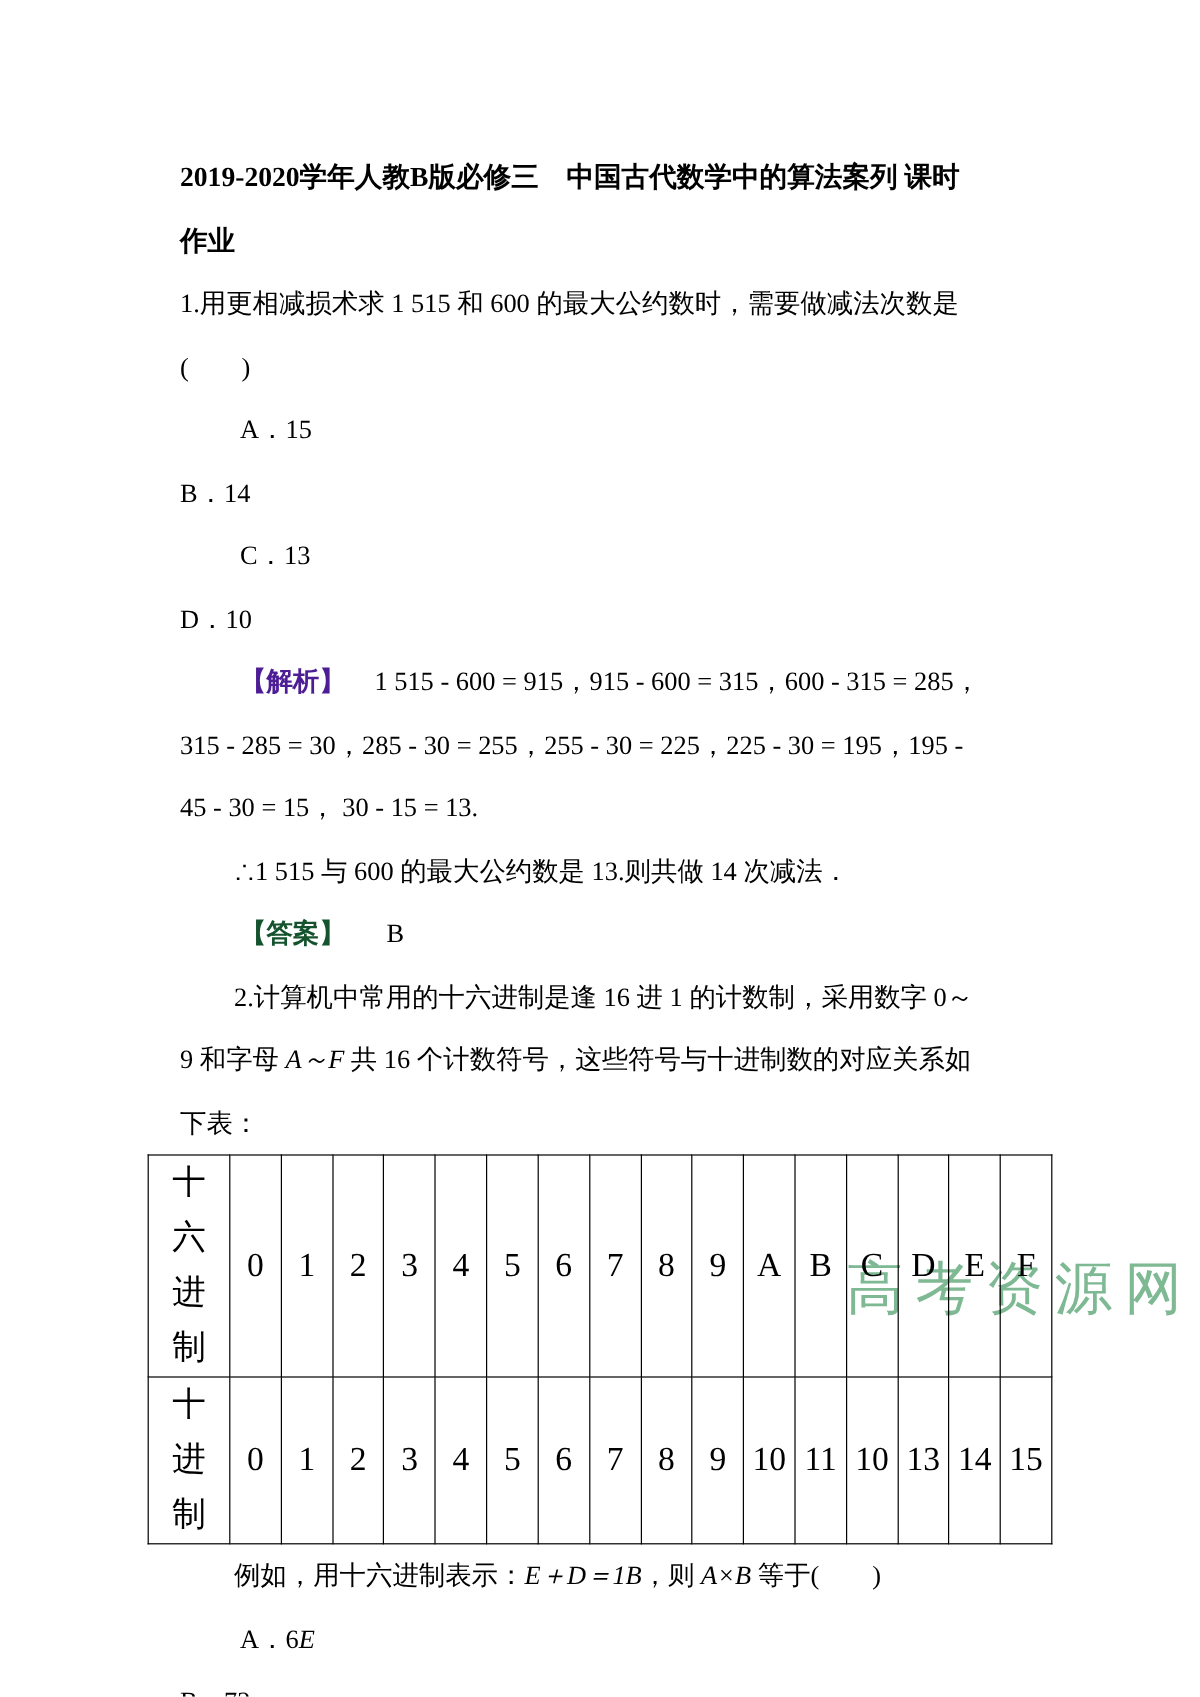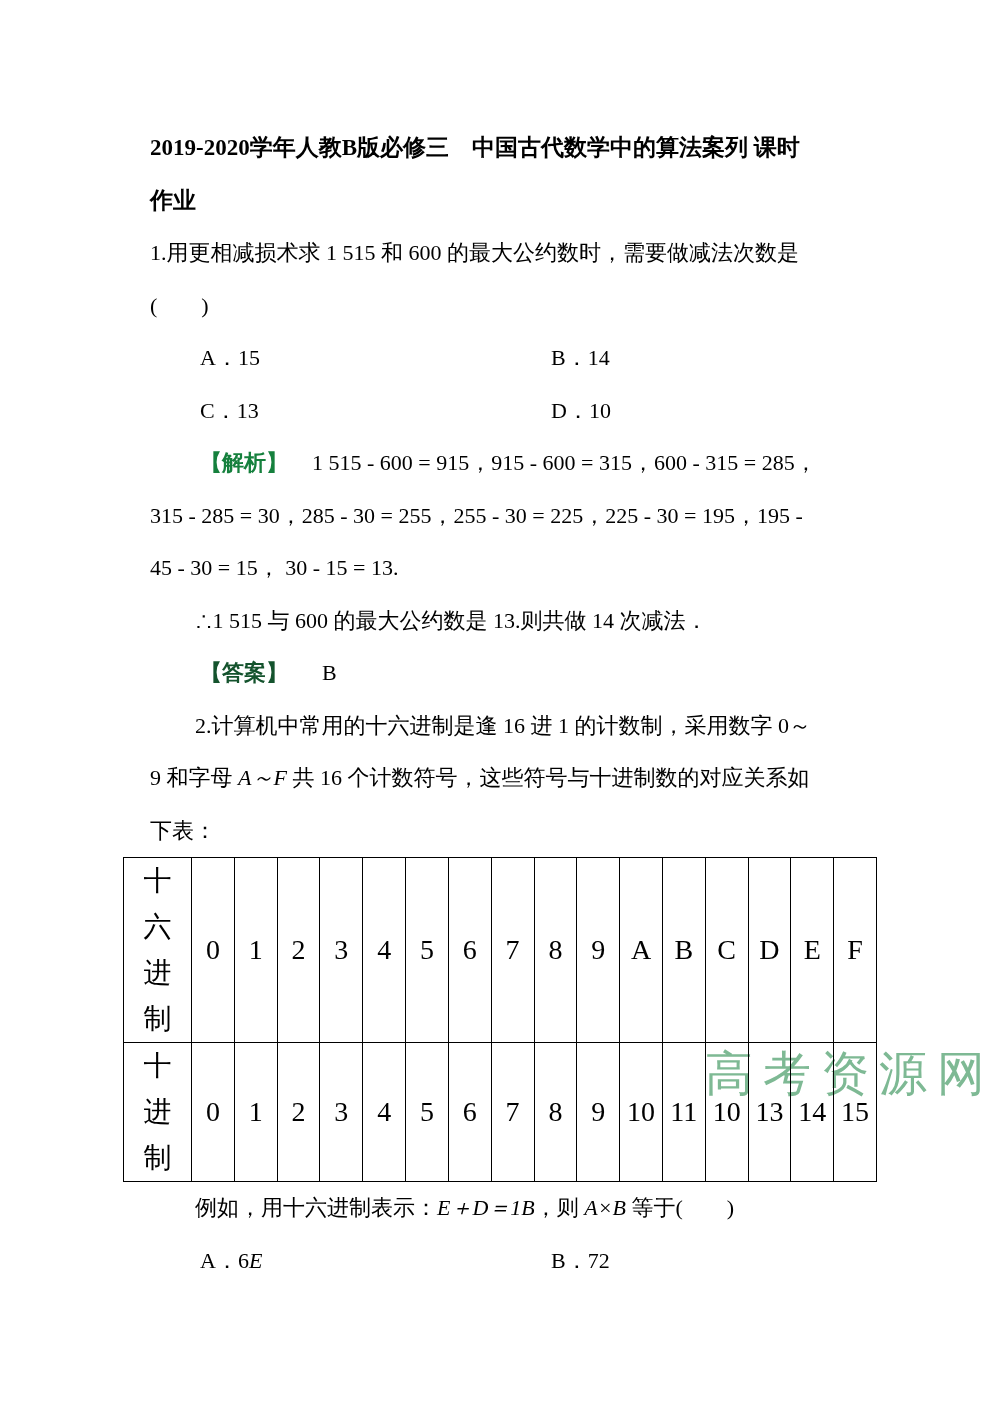--- a/index.html
+++ b/index.html
@@ -15,21 +15,21 @@
     font-size:48px; letter-spacing:10px;
     color:#f0cfcf; opacity:.55; z-index:0;
     font-family:"Liberation Serif","DejaVu Serif",serif;
     white-space:nowrap; pointer-events:none;
   }
   .content { position:relative; z-index:1; padding:122px 0 0 150px; width:1000px; }
   .content p { line-height:52.5px; width:730px; }
   .title { font-weight:bold; font-size:23px; }
   .ind50 { text-indent:50px; }
   .ind45 { text-indent:45px; }
-  .optrow { display:flex; line-height:52.5px; width:730px; }
+  .optrow { display:flex; line-height:52.5px; width:730px;flex-direction:column; }
   .optrow .o1 { width:401px; padding-left:50px; }
   .optrow .o2 { flex:1; }
   .tag { font-weight:bold; font-family:"Liberation Sans","DejaVu Sans",sans-serif; }
   .after-tag { margin-left:24px; }
   .ans-val { margin-left:34px; }
   .it { font-style:italic; }
   table.hex {
     border-collapse:collapse; table-layout:fixed;
     width:754px; margin-left:-27px;
     position:relative; z-index:1;
@@ -57,21 +57,21 @@
 
     <div class="optrow">
       <span class="o1">A．15</span>
       <span class="o2">B．14</span>
     </div>
     <div class="optrow">
       <span class="o1">C．13</span>
       <span class="o2">D．10</span>
     </div>
 
-    <p class="ind50"><span class="tag" style="color: #15803d;">【解析】</span><span class="after-tag">1 515 - 600 = 915，915 - 600 = 315，600 - 315 = 285，</span></p>
+    <p class="ind50"><span class="tag" style="color: #4c1d95;">【解析】</span><span class="after-tag">1 515 - 600 = 915，915 - 600 = 315，600 - 315 = 285，</span></p>
     <p>315 - 285 = 30，285 - 30 = 255，255 - 30 = 225，225 - 30 = 195，195 -</p>
     <p>45 - 30 = 15， 30 - 15 = 13.</p>
     <p class="ind45">∴1 515 与 600 的最大公约数是 13.则共做 14 次减法．</p>
 
     <p class="ind50"><span class="tag" style="color: #14532d;">【答案】</span><span class="ans-val">B</span></p>
 
     <p class="ind45">2.计算机中常用的十六进制是逢 16 进 1 的计数制，采用数字 0～</p>
     <p><span>9 和字母 </span><span class="it">A～F</span><span> 共 16 个计数符号，这些符号与十进制数的对应关系如</span></p>
     <p>下表：</p>
 

